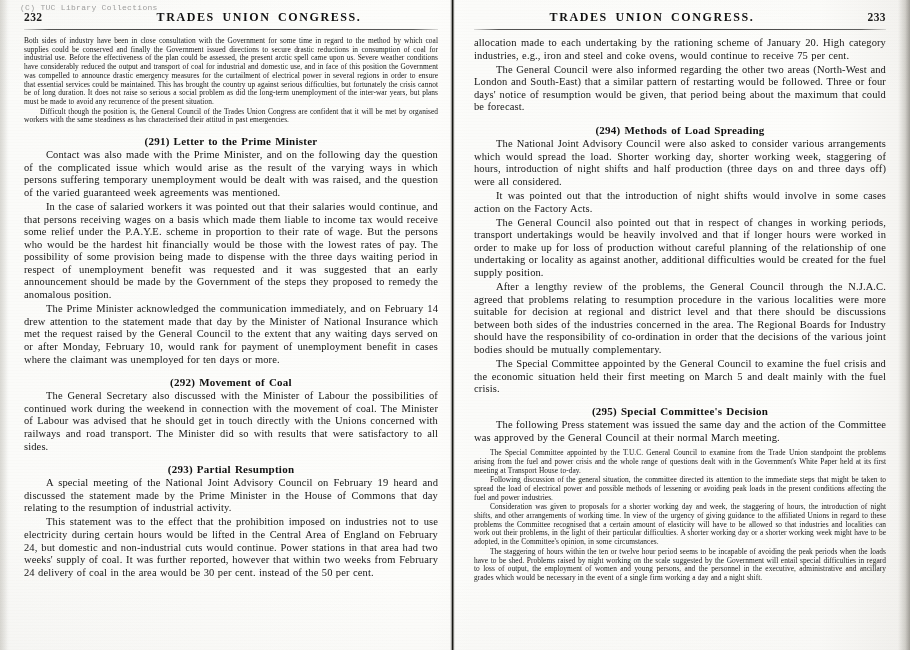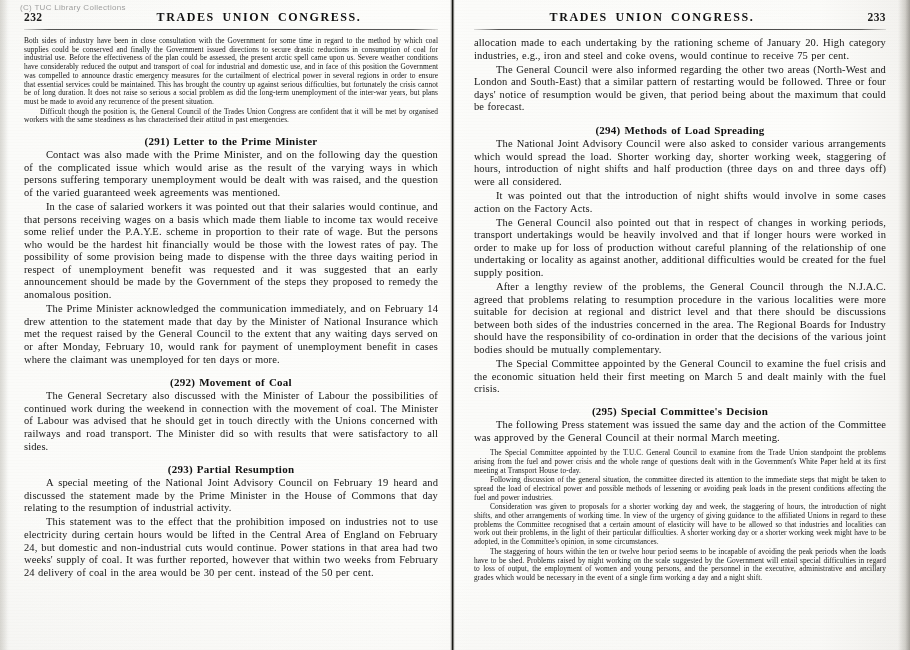--- a/index.html
+++ b/index.html
@@ -74,21 +74,21 @@
     background: linear-gradient(270deg,
       rgba(200,198,190,0) 0%,
       rgba(175,172,164,0.35) 100%);
   }
 
   
   #watermark {
     position: absolute;
     left: 20px;
     top: 3px;
-    font-family: Liberation Sans, sans-serif;
+    font-family: Liberation Mono, monospace;
     font-size: 8px;
     letter-spacing: 0.3px;
     color: #8e8e8e;
     opacity: 0.85;
     white-space: nowrap;
     z-index: 6;
   }
 
   
   .page {

